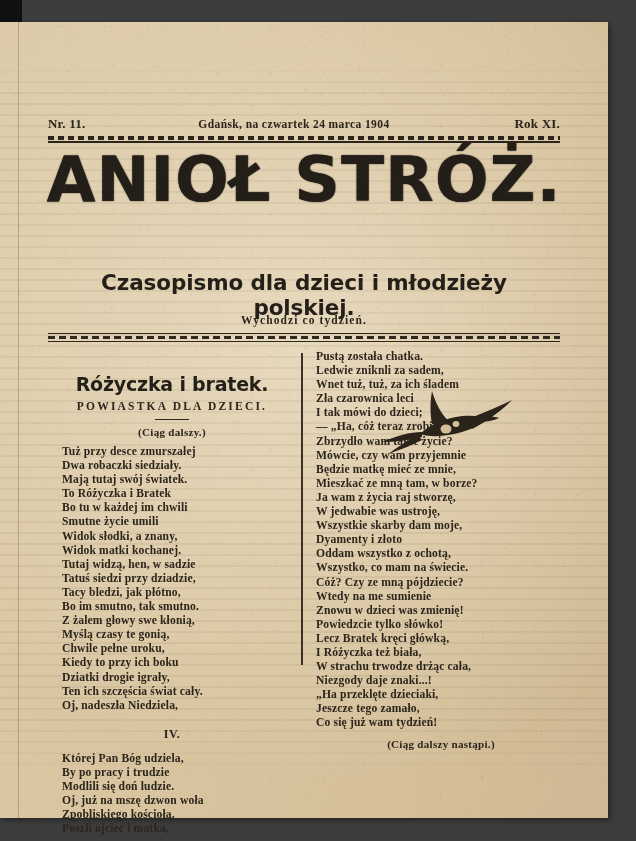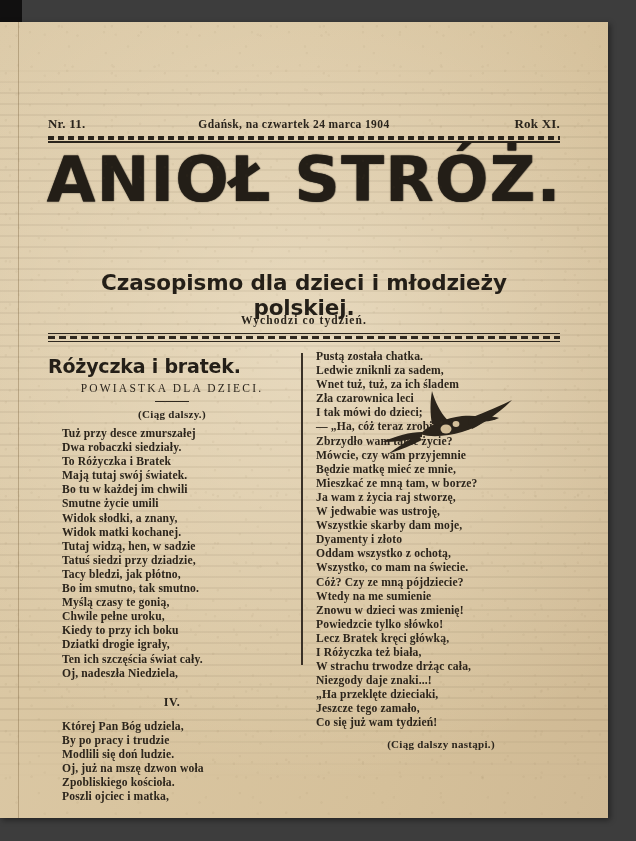--- a/index.html
+++ b/index.html
@@ -221,31 +221,32 @@
     position: absolute;
     left: 253px;
     top: 3px;
     width: 2px;
     height: 312px;
     background: #3a3127;
   }
 
   
   #article-title {
+    text-align: center;
     font-family: "DejaVu Sans", sans-serif;
     font-weight: bold;
     font-size: 19px;
     color: #241f18;
-    margin: 5px 0 0 0;
+    margin: 23px 0 0 0;
     letter-spacing: -0.2px;
   }
   #article-kicker {
     text-align: center;
     font-size: 11.5px;
-    font-weight: normal;
+    font-weight: bold;
     letter-spacing: 2.2px;
     color: #2b251d;
     margin: 5px 0 0 0;
   }
   #kicker-rule {
     width: 34px;
     height: 1px;
     background: #2f281f;
     margin: 7px auto 0 auto;
   }
@@ -347,30 +348,31 @@
 
         <div id="article-kicker">POWIASTKA DLA DZIECI.</div>
 
         <div id="kicker-rule"></div>
 
         <div class="continuation">(Ciąg dalszy.)</div>
 
         <div class="verse" id="verse-left-1">
             <div class="line">Tuż przy desce zmurszałej</div>
             <div class="line">Dwa robaczki siedziały.</div>
+            <div class="line">Mają tutaj swój światek.</div>
             <div class="line">To Różyczka i Bratek</div>
-            <div class="line">Mają tutaj swój światek.</div>
             <div class="line">Bo tu w każdej im chwili</div>
             <div class="line">Smutne życie umili</div>
             <div class="line">Widok słodki, a znany,</div>
             <div class="line">Widok matki kochanej.</div>
             <div class="line">Tutaj widzą, hen, w sadzie</div>
             <div class="line">Tatuś siedzi przy dziadzie,</div>
             <div class="line">Tacy bledzi, jak płótno,</div>
             <div class="line">Bo im smutno, tak smutno.</div>
+            <div class="line">Z żalem głowy swe kłonią,</div>
             <div class="line">Myślą czasy te gonią,</div>
             <div class="line">Chwile pełne uroku,</div>
             <div class="line">Kiedy to przy ich boku</div>
             <div class="line">Dziatki drogie igrały,</div>
             <div class="line">Ten ich szczęścia świat cały.</div>
             <div class="line">Oj, nadeszła Niedziela,</div>
           </div>
 
         <div class="section-number">IV.</div>
 

